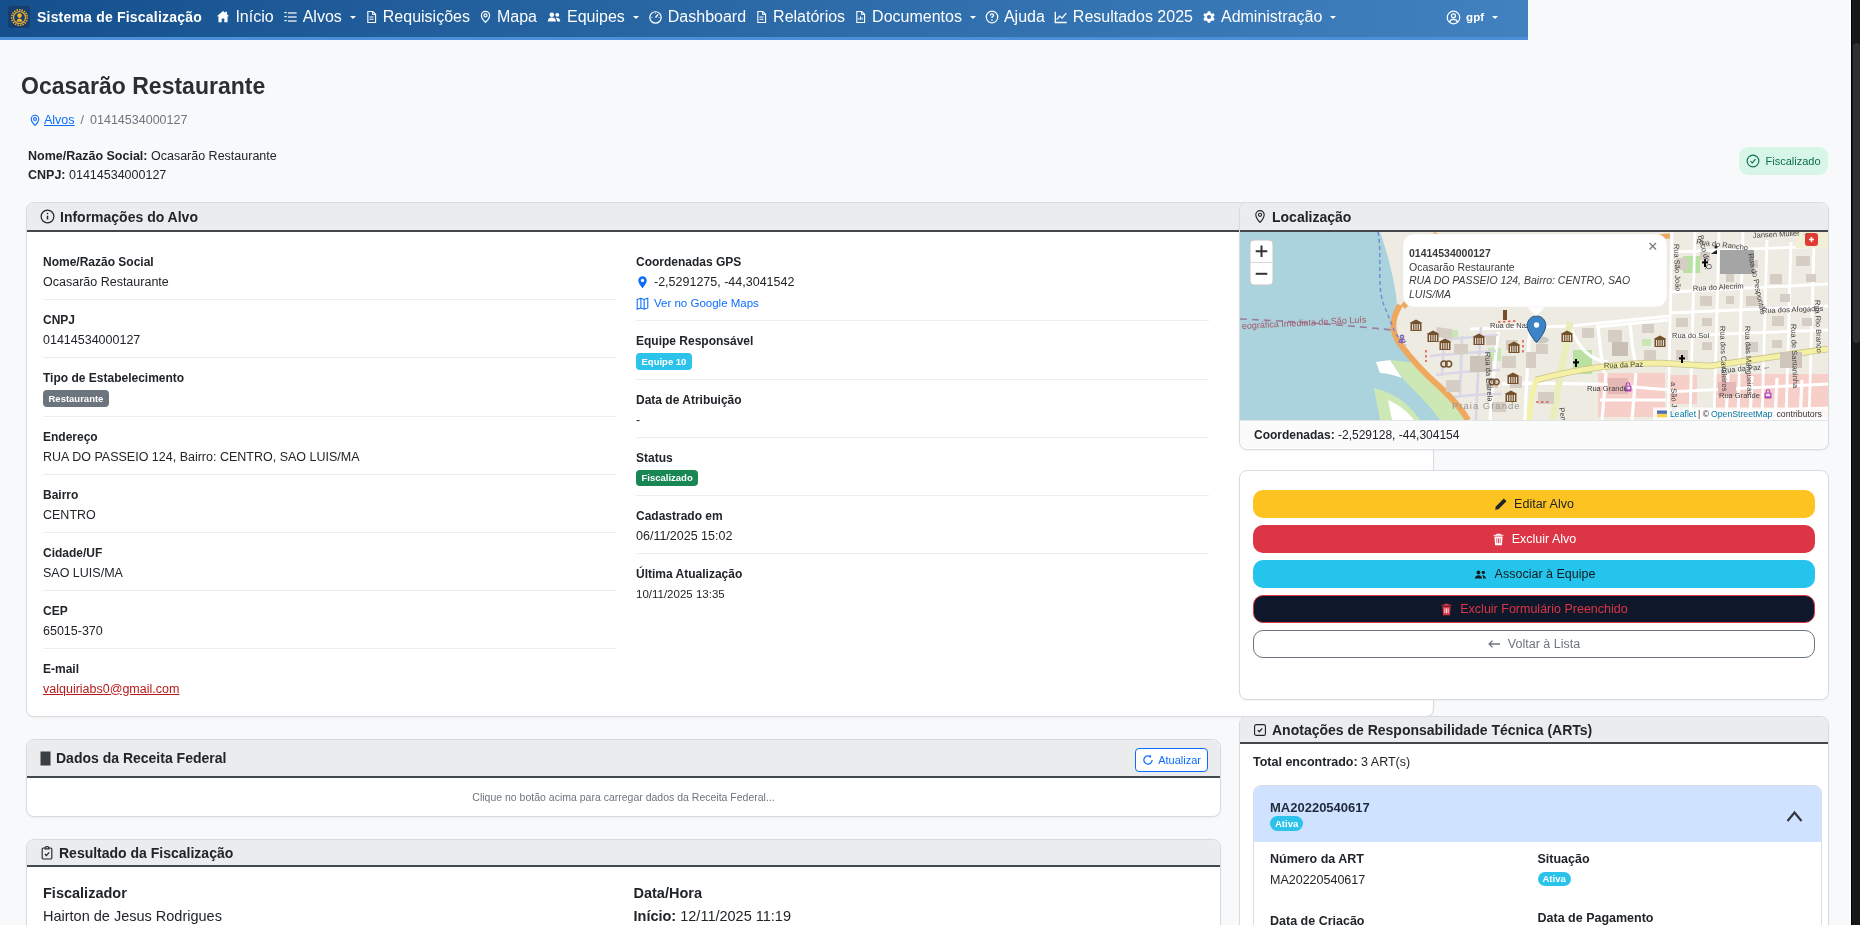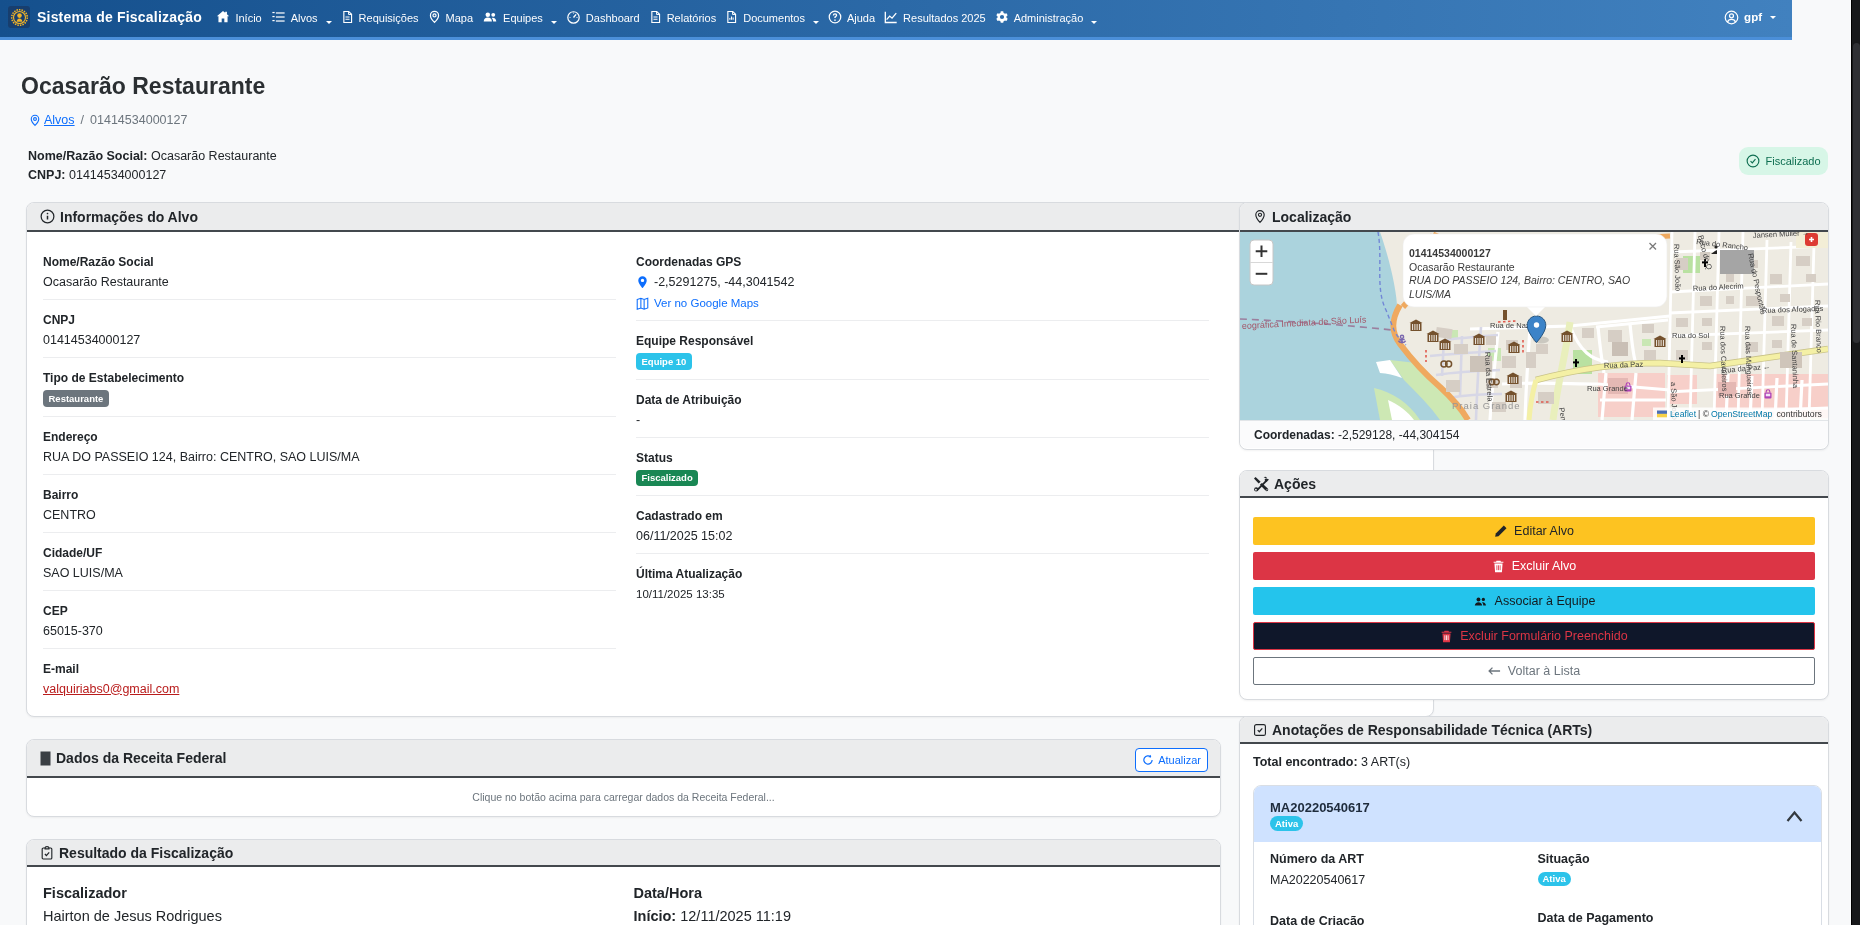--- a/index.html
+++ b/index.html
@@ -1,23 +1,23 @@
 <!DOCTYPE html>
 <html lang="pt-br"><head><meta charset="utf-8"><title>Alvo</title>
 <style>
 *{box-sizing:border-box;margin:0;padding:0}
 html,body{width:1860px;height:925px;overflow:hidden}
 body{font-family:"Liberation Sans",sans-serif;background:#f8f9fa;color:#212529;position:relative}
 a{text-decoration:none}
 
-#nav{position:absolute;left:0;top:0;width:1792px;height:40px;background:linear-gradient(90deg,#15508d 0%,#2b69a7 50%,#4181bf 100%);border-bottom:3px solid #4b8fd9;display:flex;align-items:center;padding:0 14px 3px 8px}
+#nav{position:absolute;left:0;top:0;width:1528px;height:40px;background:linear-gradient(90deg,#15508d 0%,#2b69a7 50%,#4181bf 100%);border-bottom:3px solid #4b8fd9;display:flex;align-items:center;padding:0 28px 3px 8px}
 #brand{display:flex;align-items:center;gap:7px;color:#fff;font-weight:700;font-size:14px;letter-spacing:.2px}
 #logo{width:22px;height:22px;border-radius:3px;background:#173e6e;display:flex;align-items:center;justify-content:center}
 #menu{display:flex;align-items:center;margin-left:10px;flex:1}
-.ni{color:#fdfdfe;font-size:11px;display:flex;align-items:flex-end;gap:5px;padding:6px 4.5px;white-space:nowrap}
+.ni{color:#fdfdfe;font-size:16px;display:flex;align-items:center;gap:5px;padding:6px 4.5px;white-space:nowrap}
 .ni svg{flex:0 0 auto}
 .caret{width:0;height:0;border-left:3px solid transparent;border-right:3px solid transparent;border-top:3.5px solid #fff;margin-left:3px}
 #user{color:#fff;font-size:11.5px;display:flex;align-items:center;gap:5px;margin-left:auto;margin-right:2px}
 
 #sbar{position:absolute;right:0;top:0;width:9px;height:925px;background:#17181a;border-left:1px solid #000}
 #sbar .th{position:absolute;left:1px;top:43px;width:7px;height:300px;background:#2f3034;border-radius:4px}
 
 #h2{position:absolute;left:21px;top:73px;font-size:23px;font-weight:700;color:#2b2f32}
 #crumb{position:absolute;left:29px;top:113px;font-size:12.5px;color:#6c757d;display:flex;align-items:center;gap:6px}
 #crumb a{color:#0d6efd;text-decoration:underline;display:flex;align-items:center;gap:3px}
@@ -27,21 +27,21 @@
 
 .card{position:absolute;background:#fff;border:1px solid #d8dbdf;border-radius:8px;box-shadow:0 1px 2px rgba(0,0,0,.05)}
 .ch{background:#ebeced;border-bottom:2px solid #43484d;border-radius:7px 7px 0 0;height:29px;display:flex;align-items:center;gap:5px;padding:0 13px;font-size:14px;font-weight:700;color:#212529}
 .fi{border-bottom:1px solid #ecedef;padding:12px 0 9px;font-size:12.5px;line-height:16px}
 .fi.last{border-bottom:none}
 .fi .lb{font-weight:700;font-size:12px;line-height:16px;margin-bottom:4px;display:block}
 .fi .vv{font-size:12.5px;line-height:16px}
 .badge{display:block;width:fit-content;font-size:9.5px;font-weight:700;color:#fff;border-radius:4px;padding:3.5px 5.5px;line-height:9.5px}
 .bg-sec{background:#6c757d}.bg-info{background:#2cc3ea}.bg-suc{background:#198754}
 .badge.pill{border-radius:8px;font-size:9.5px;padding:2.5px 5px;line-height:9.5px}
-.btn{height:28px;border-radius:2px;display:flex;align-items:center;justify-content:center;gap:7px;font-size:12.5px;margin-bottom:7px;border:1px solid transparent}
+.btn{height:28px;border-radius:10px;display:flex;align-items:center;justify-content:center;gap:7px;font-size:12.5px;margin-bottom:7px;border:1px solid transparent}
 .b-warn{background:#fdc321;color:#212529}
 .b-dang{background:#dc3545;color:#fff}
 .b-info{background:#24c4ec;color:#141a1e}
 .b-odang{background:#0f172a;border-color:#dc3545;color:#dc3545}
 .b-osec{background:#fff;border-color:#6c757d;color:#6c757d}
 </style></head>
 <body>
 
 <div id="nav">
   <div id="brand"><span id="logo">
@@ -423,29 +423,20 @@
       <text x="458" y="185" fill="#333">| ©</text>
       <text x="471" y="185" fill="#0078a8">OpenStreetMap</text>
       <text x="536.5" y="185" fill="#333">contributors</text>
     </g>
   </svg>
   </div>
   <div style="border-top:1px solid #e2e5e8;background:#fbfbfc;height:28px;display:flex;align-items:center;padding:0 14px;font-size:12px;border-radius:0 0 7px 7px"><b>Coordenadas:</b>&nbsp;-2,529128, -44,304154</div>
 </div>
 
 <div class="card" id="c-ac" style="left:1239px;top:470px;width:590px;height:230px">
-  <div class="ch" style="height:27px"><svg width="16" height="16" viewBox="0 0 16 16" fill="#212529">
-        <path d="M1 2.6 2.6 1l5 4.7-1.9 1.9z"></path>
-        <path d="M6.9 8.8 8.8 6.9l6 5.7c.6.6.6 1.5 0 2.1-.6.6-1.5.6-2.1 0z"></path>
-        <path d="M14.6 12.9 12.9 14.6" stroke="#ebeced" stroke-width=".8"></path>
-        <path d="M12.1 1.2a3.4 3.4 0 0 1 3.3.2l-2.3 2.2.5 1.6 1.7.5 2.2-2.3z" transform="translate(-1.5 0)"></path>
-        <path d="M13.5 4.6 3.9 14.3" stroke="#212529" stroke-width="1.9" fill="none"></path>
-        <circle cx="3.2" cy="13.4" r="2.1"></circle>
-        <circle cx="2.9" cy="13.7" r=".9" fill="#ebeced"></circle>
-      </svg>Ações</div>
   <div style="padding:19px 13px 0">
     <div class="btn b-warn"><svg width="13" height="13" viewBox="0 0 16 16" fill="#212529">
           <path d="M12.1.6 15.4 3.9 5.5 13.8 1.4 14.6 2.2 10.5z"></path>
         </svg>Editar Alvo</div>
     <div class="btn b-dang"><svg width="13" height="13" viewBox="0 0 16 16" fill="#fff">
           <path d="M5.5 1h5l.5 1H14v1.3H2V2h3zM3 4.3h10L12.2 15H3.8z"></path>
           <g stroke="#dc3545" stroke-width="1">
             <path d="M6 6.5v6M8 6.5v6M10 6.5v6"></path>
           </g>
         </svg>Excluir Alvo</div>

